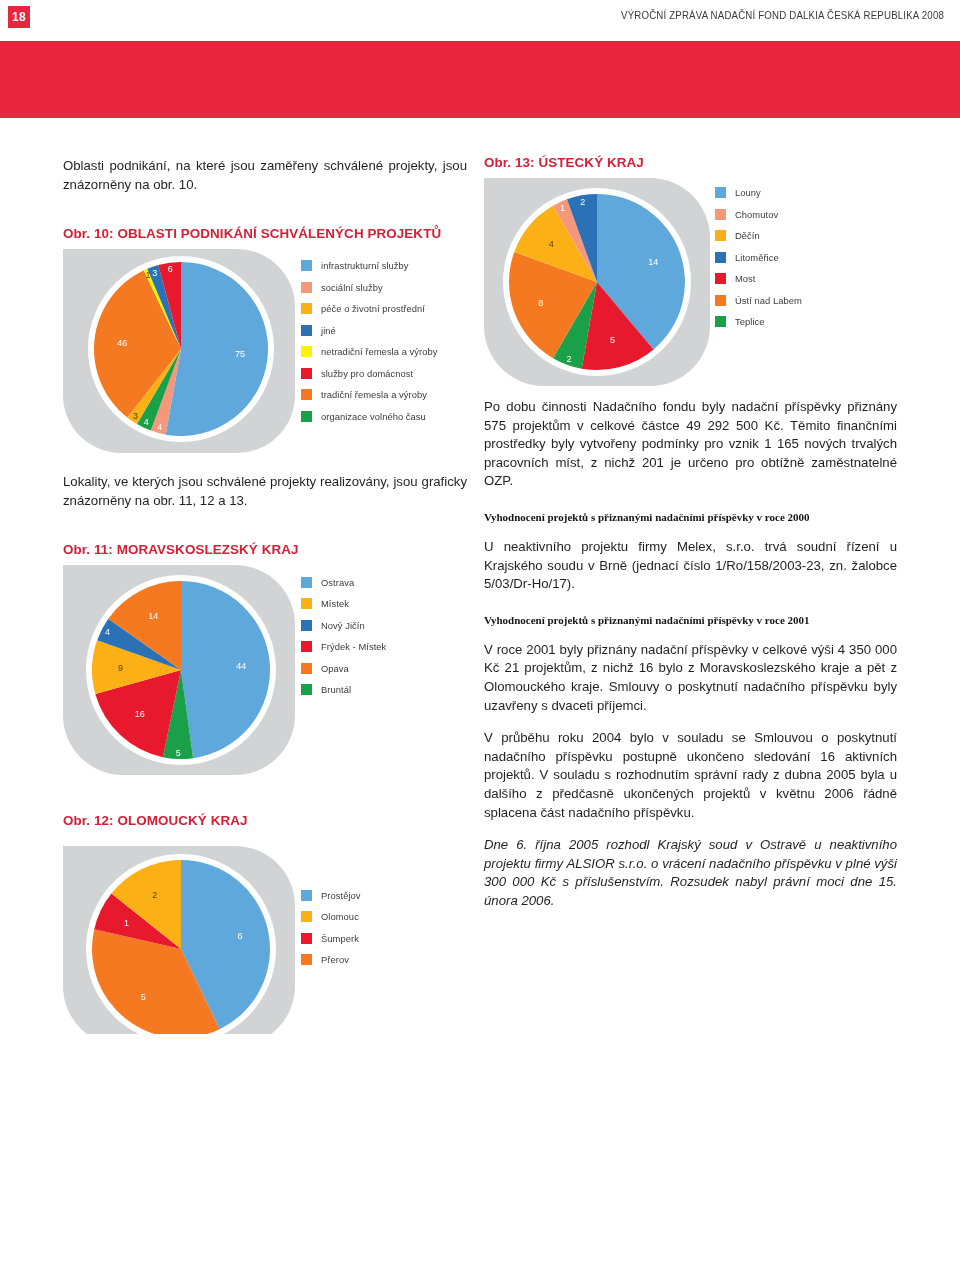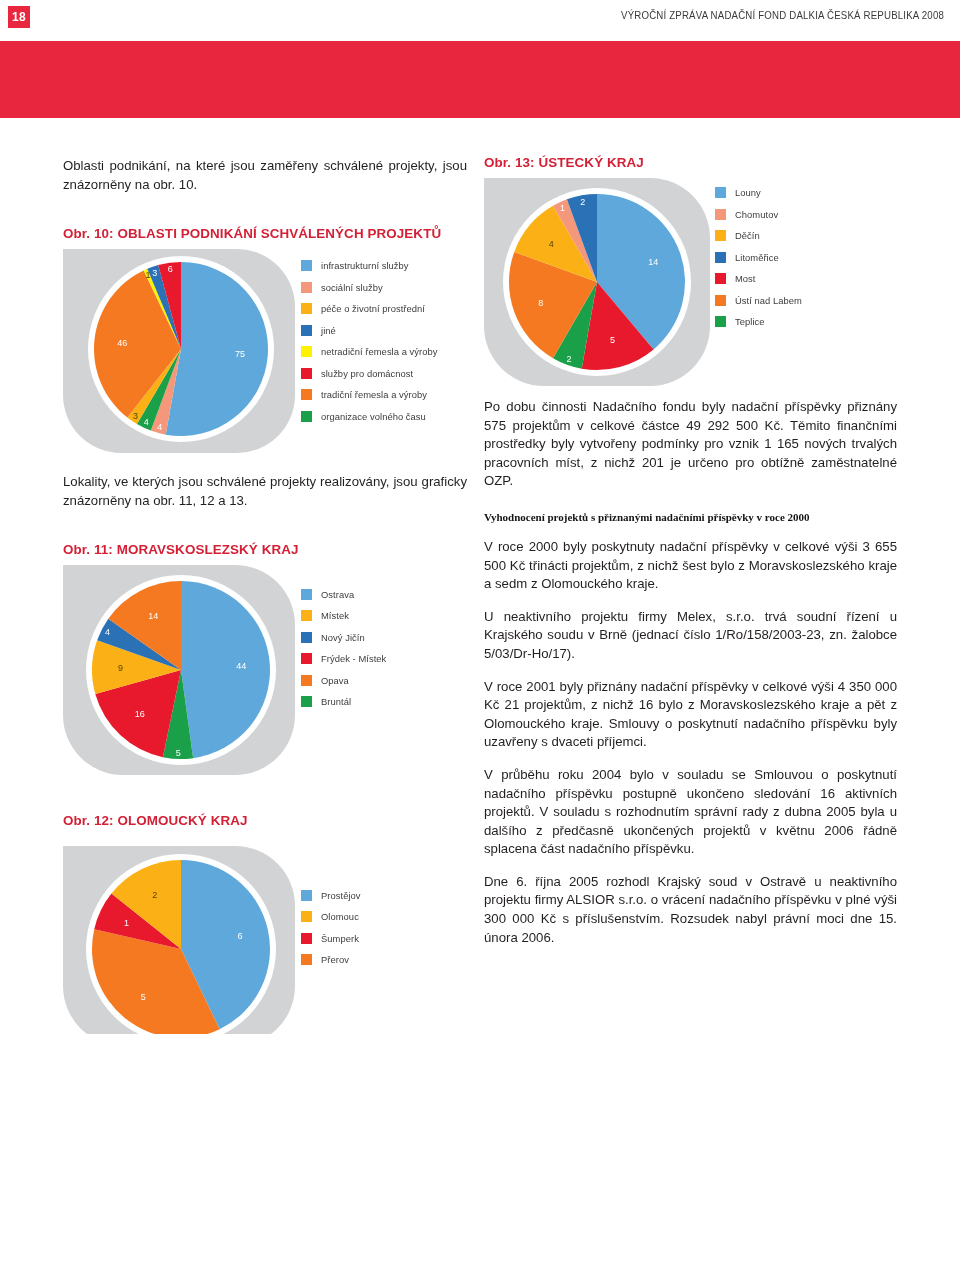--- a/index.html
+++ b/index.html
@@ -60,21 +60,21 @@
     width: 413px;
   }
 
   p.body {
     margin: 0 0 14px 0;
     font-size: 13.2px;
     line-height: 18.6px;
     text-align: justify;
     color: #231f20;
   }
-  p.body.last { margin-bottom: 8px; }
+  p.body.last { margin-bottom: 8px; font-style: italic; }
 
   h2.fig-title {
     margin: 0 0 6px 0;
     font-size: 13.4px;
     font-weight: bold;
     color: #d41f35;
     letter-spacing: 0.1px;
   }
   h2.section-head {
     margin: 16px 0 10px 0;
@@ -205,21 +205,21 @@
           <path d="M 118 107 L 99.89241483831559 194.13848380372673 A 89 89 0 0 1 32.30036142604587 131.01191263297517 Z" fill="#e8192c"></path>
           <text x="76.69188377240704" y="154.43019255811205" text-anchor="middle" font-size="9" font-family="&quot;Liberation Sans&quot;, sans-serif" fill="#ffffff">16</text>
           <path d="M 118 107 L 32.30036142604587 131.01191263297517 A 89 89 0 0 1 34.13877793142497 77.19571451678223 Z" fill="#fbb116"></path>
           <text x="57.515281806399145" y="108.13378001154523" text-anchor="middle" font-size="9" font-family="&quot;Liberation Sans&quot;, sans-serif" fill="#5a4400">9</text>
           <path d="M 118 107 L 34.13877793142497 77.19571451678223 A 89 89 0 0 1 45.28967952207066 55.67545133177684 Z" fill="#2a72b5"></path>
           <text x="44.50974047283539" y="72.12041682699255" text-anchor="middle" font-size="9" font-family="&quot;Liberation Sans&quot;, sans-serif" fill="#ffffff">4</text>
           <path d="M 118 107 L 45.28967952207066 55.67545133177684 A 89 89 0 0 1 117.99999999999999 18 Z" fill="#f47920"></path>
           <text x="90.15686391651064" y="56.46518658228827" text-anchor="middle" font-size="9" font-family="&quot;Liberation Sans&quot;, sans-serif" fill="#ffffff">14</text>
         </svg>
       </div>
-    <div class="legend" id="fig11-legend" style="left:238px; top:8px;margin-top:12px;">
+    <div class="legend" id="fig11-legend" style="left:238px; top:8px;">
         <div class="legend-row">
           <span class="legend-swatch" style="background: rgb(95, 168, 219);"></span>
           <span class="legend-label">Ostrava</span>
         </div>
         <div class="legend-row">
           <span class="legend-swatch" style="background: rgb(251, 177, 22);"></span>
           <span class="legend-label">Místek</span>
         </div>
         <div class="legend-row">
           <span class="legend-swatch" style="background: rgb(42, 114, 181);"></span>
@@ -334,20 +334,20 @@
           <span class="legend-swatch" style="background: rgb(25, 160, 73);"></span>
           <span class="legend-label">Teplice</span>
         </div>
       </div>
   </div>
 
   <div class="spacer-10"></div>
   <p class="body">Po dobu činnosti Nadačního fondu byly nadační příspěvky přiznány 575 projektům v celkové částce  49 292 500 Kč. Těmito finančními prostředky byly vytvořeny podmínky pro vznik 1 165 nových trvalých pracovních míst, z nichž 201 je určeno pro obtížně zaměstnatelné OZP.</p>
 
   <h2 class="section-head">Vyhodnocení projektů s přiznanými nadačními příspěvky v roce 2000</h2>
-  <p class="body">V roce 2000 byly poskytnuty nadační příspěvky v celkové výši 3 655 500 Kč třinácti projektům, z nichž šest bylo z Moravskoslezského kraje a sedm z Olomouckého kraje.</p>
   <p class="body">U neaktivního projektu firmy Melex, s.r.o. trvá soudní řízení u Krajského soudu v Brně (jednací číslo 1/Ro/158/2003-23, zn. žalobce 5/03/Dr-Ho/17).</p>
 
+  <h2 class="section-head">Vyhodnocení projektů s přiznanými nadačními příspěvky v roce 2001</h2>
   <p class="body">V roce 2001 byly přiznány nadační příspěvky v celkové výši 4 350 000 Kč 21 projektům, z nichž 16 bylo z Moravskoslezského kraje a pět z Olomouckého kraje. Smlouvy o poskytnutí nadačního příspěvku byly uzavřeny s dvaceti příjemci.</p>
   <p class="body">V průběhu roku 2004 bylo v souladu se Smlouvou o poskytnutí nadačního příspěvku postupně ukončeno sledování 16 aktivních projektů. V souladu s rozhodnutím správní rady z dubna 2005 byla u dalšího z předčasně ukončených projektů v květnu 2006 řádně splacena část nadačního příspěvku.</p>
   <p class="body last">Dne 6. října 2005 rozhodl Krajský soud v Ostravě u neaktivního projektu firmy ALSIOR s.r.o. o vrácení nadačního příspěvku v plné výši 300 000 Kč s příslušenstvím. Rozsudek nabyl právní moci dne 15. února 2006.</p>
 
 </div>
 
 </body></html>

